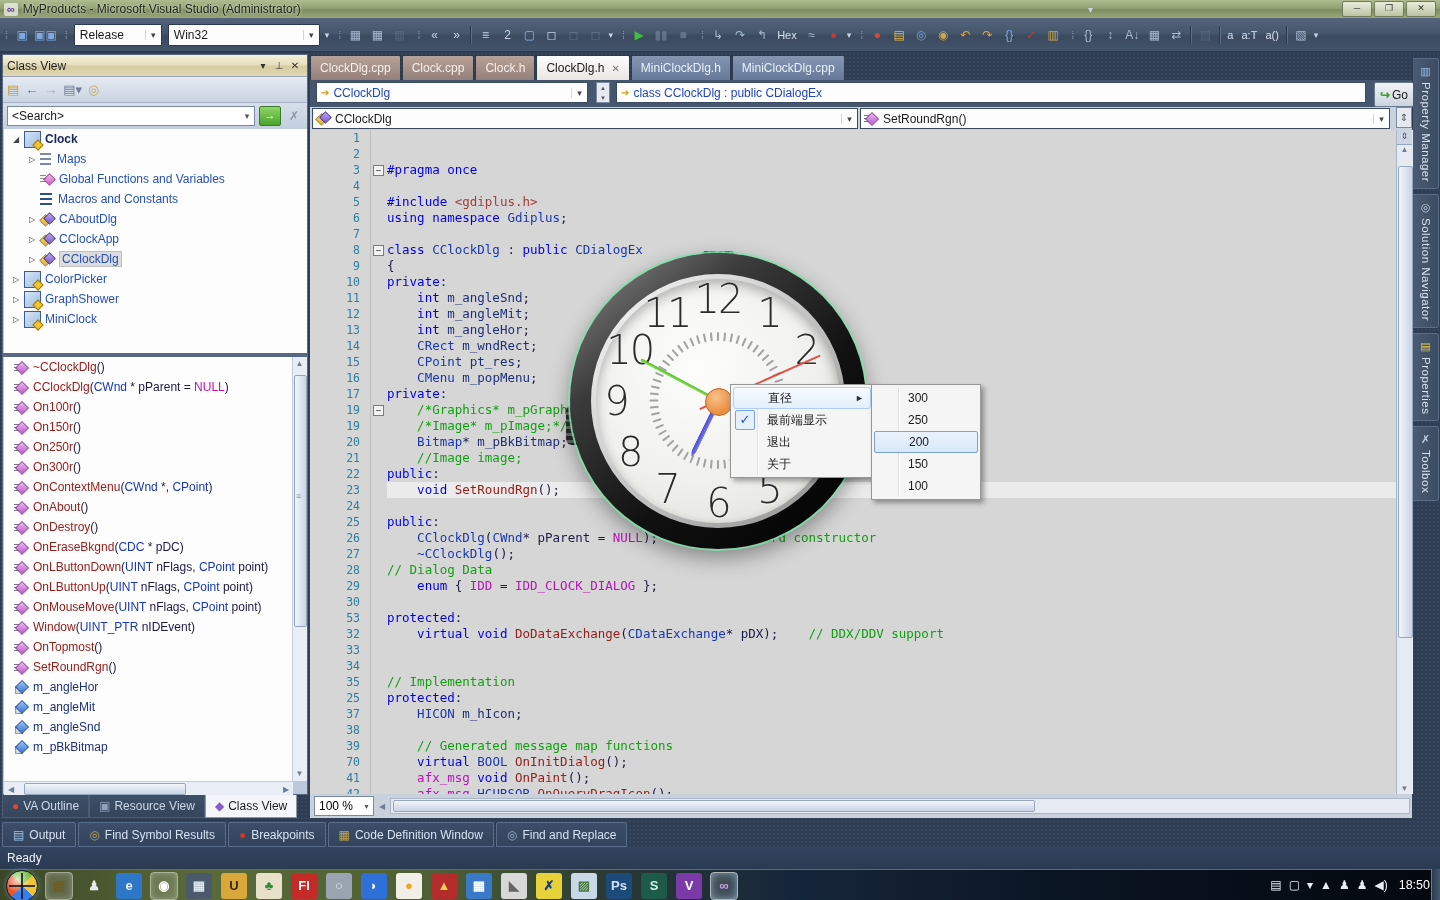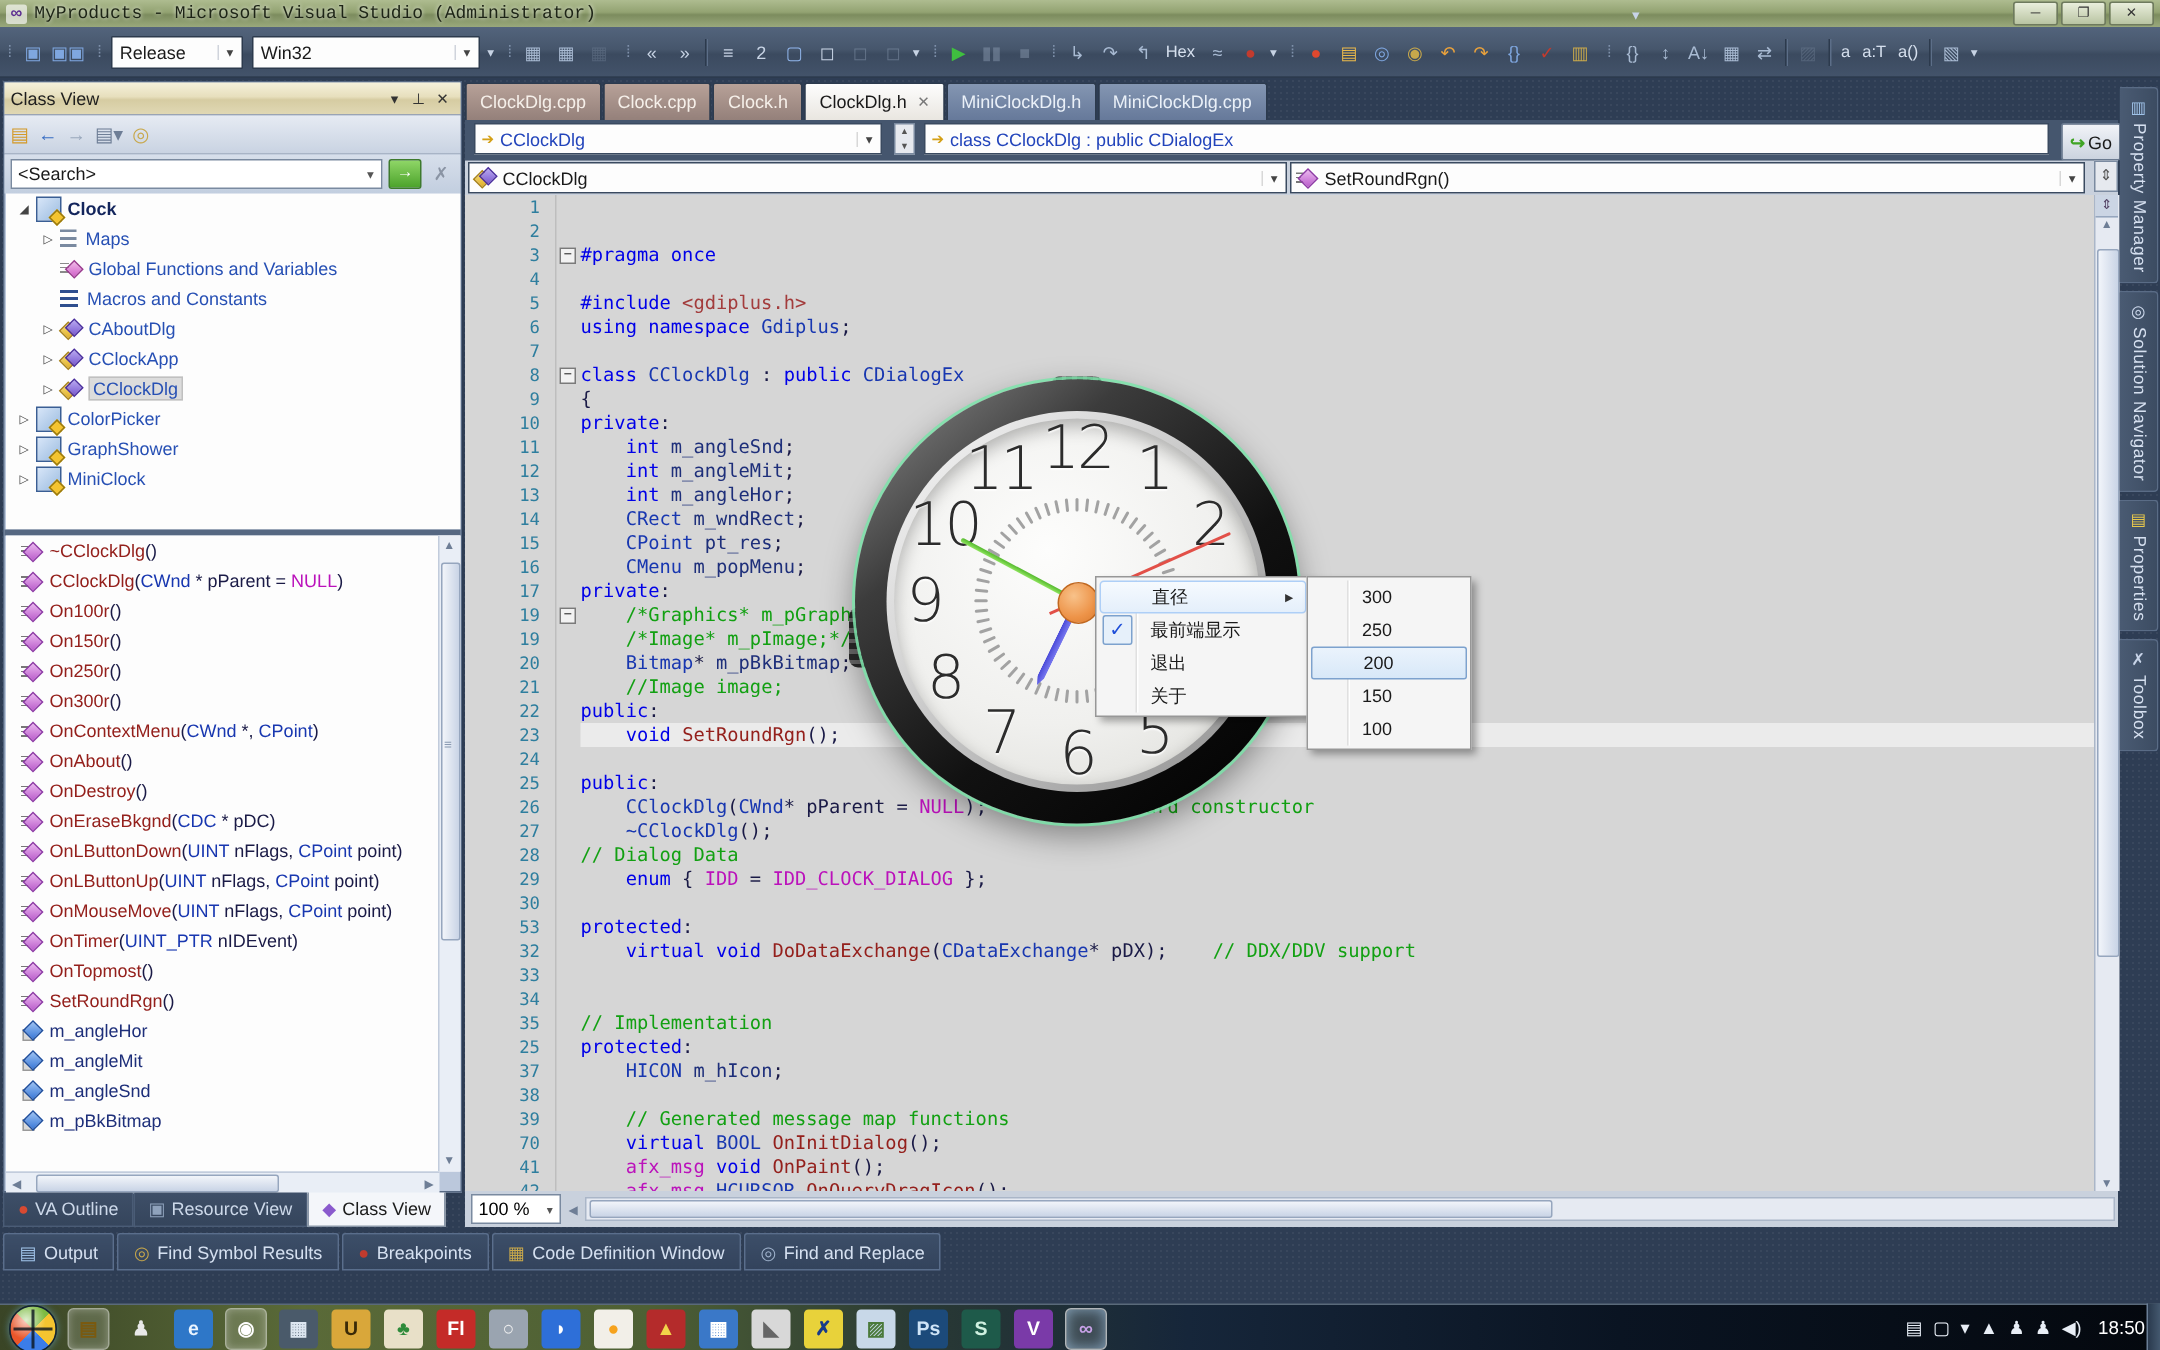--- a/index.html
+++ b/index.html
@@ -5,21 +5,21 @@
   html,body{margin:0;padding:0;background:#000;}
   .root{position:relative;width:1440px;height:900px;overflow:hidden;
         font-family:"Liberation Sans",sans-serif;background:#2E3D54;font-size:12px;}
   
   .topstrip{position:absolute;left:90px;top:0;width:542px;height:5px;background:#F4F8EC;border:1px solid #8A8F7A;border-top:none;}
   .titlebar{position:absolute;left:0;top:0;width:1440px;height:18px;
     background:linear-gradient(180deg,#AEBC90 0%,#93A372 45%,#7C8C5E 55%,#9AA97C 100%);
     display:flex;align-items:center;color:#1d2416;}
   .titlebar .vsico{font-weight:bold;color:#5C2D91;background:rgba(255,255,255,.65);border-radius:2px;
     margin:0 5px 0 4px;padding:0 3px;font-size:11px;line-height:13px;}
-  .titlebar .ttext{font-size:12px;text-shadow:0 0 3px rgba(255,255,255,.9);font-family:Liberation Mono, monospace;}
+  .titlebar .ttext{font-size:12px;text-shadow:0 0 3px rgba(255,255,255,.9);}
   .winbtns{position:absolute;right:4px;top:1px;display:flex;gap:2px;}
   .winbtn{width:28px;height:14px;border:1px solid #6E7A5E;border-radius:2px;
     background:linear-gradient(180deg,#E9EEDC,#B9C4A2);color:#333;font-size:9px;line-height:12px;text-align:center;}
   
   .toolbar{position:absolute;left:0;top:18px;width:1440px;height:34px;
     background:linear-gradient(180deg,#53647C 0%,#46566C 45%,#3B4A5F 55%,#43536A 100%);
     display:flex;align-items:center;padding-left:2px;box-sizing:border-box;border-bottom:1px solid #2C3A4D;}
   .tbgroup{display:flex;align-items:center;height:26px;margin-right:4px;}
   .tbgrip{color:#7E90AA;font-size:11px;margin:0 3px;}
   .tbic{display:inline-block;min-width:20px;height:20px;line-height:20px;text-align:center;font-size:12px;
@@ -449,21 +449,21 @@
         <div class="mrow">
           <span class="mico mi-m"></span>
           <span class="mtoks"><span class="tk-meth">OnLButtonUp</span><span class="tk-pl">(</span><span class="tk-type">UINT</span><span class="tk-pl"> nFlags, </span><span class="tk-type">CPoint</span><span class="tk-pl"> point)</span></span>
         </div>
         <div class="mrow">
           <span class="mico mi-m"></span>
           <span class="mtoks"><span class="tk-meth">OnMouseMove</span><span class="tk-pl">(</span><span class="tk-type">UINT</span><span class="tk-pl"> nFlags, </span><span class="tk-type">CPoint</span><span class="tk-pl"> point)</span></span>
         </div>
         <div class="mrow">
           <span class="mico mi-m"></span>
-          <span class="mtoks"><span class="tk-meth">OnTimer</span><span class="tk-pl">(</span><span class="tk-type">UINT_PTR</span><span class="tk-pl"> nIDEvent)</span></span>
+          <span class="mtoks"><span class="tk-meth">Window</span><span class="tk-pl">(</span><span class="tk-type">UINT_PTR</span><span class="tk-pl"> nIDEvent)</span></span>
         </div>
         <div class="mrow">
           <span class="mico mi-m"></span>
           <span class="mtoks"><span class="tk-meth">OnTopmost</span><span class="tk-pl">()</span></span>
         </div>
         <div class="mrow">
           <span class="mico mi-m"></span>
           <span class="mtoks"><span class="tk-meth">SetRoundRgn</span><span class="tk-pl">()</span></span>
         </div>
         <div class="mrow">
@@ -661,20 +661,23 @@
       </div>
       <div class="btab">
         <span style="color: rgb(200, 168, 75);">▦</span>
         <span>Code Definition Window</span>
       </div>
       <div class="btab">
         <span style="color: rgb(159, 178, 204);">◎</span>
         <span>Find and Replace</span>
       </div>
     </div>
+  <div class="statusbar">
+    <span>Ready</span>
+  </div>
 
   <div class="clock">
     <div class="stem"></div>
     <div class="knob"></div>
     <div class="bezel"></div>
     <div class="cring"></div>
     <div class="cface"></div>
     <div>
         <div class="tick" style="transform: rotate(0deg) translateY(-64px);"></div>
         <div class="tick" style="transform: rotate(6deg) translateY(-64px);"></div>

